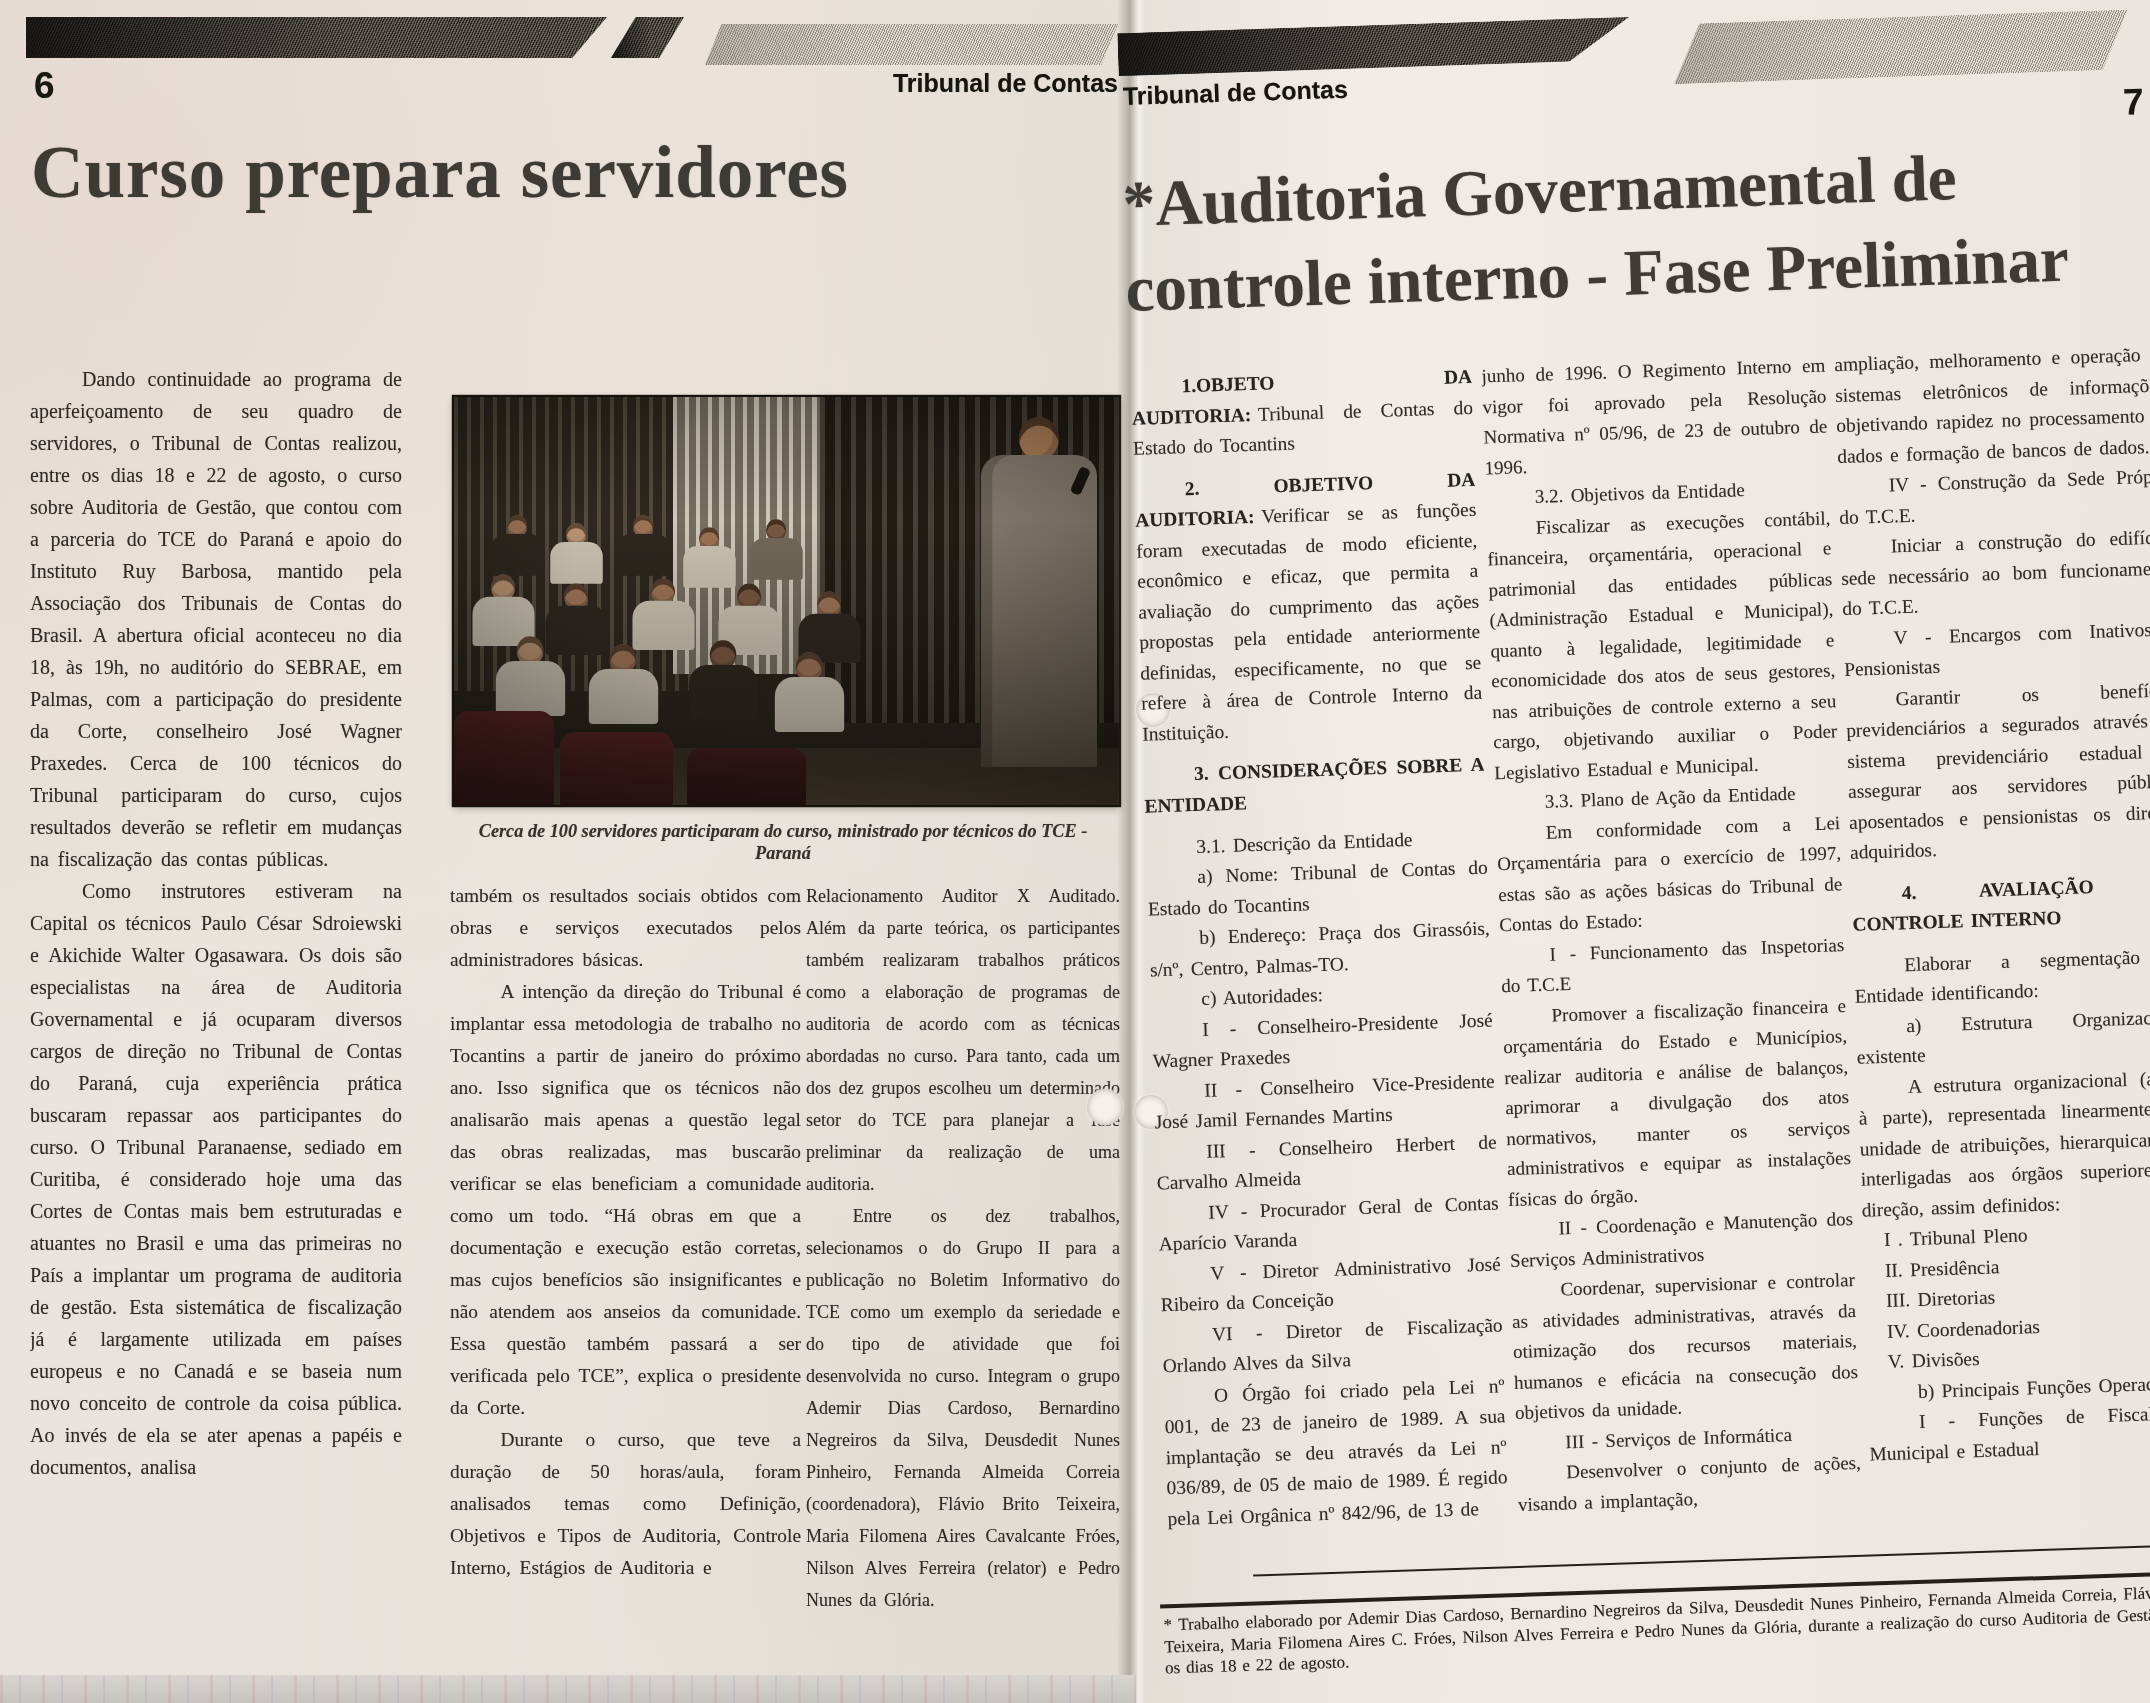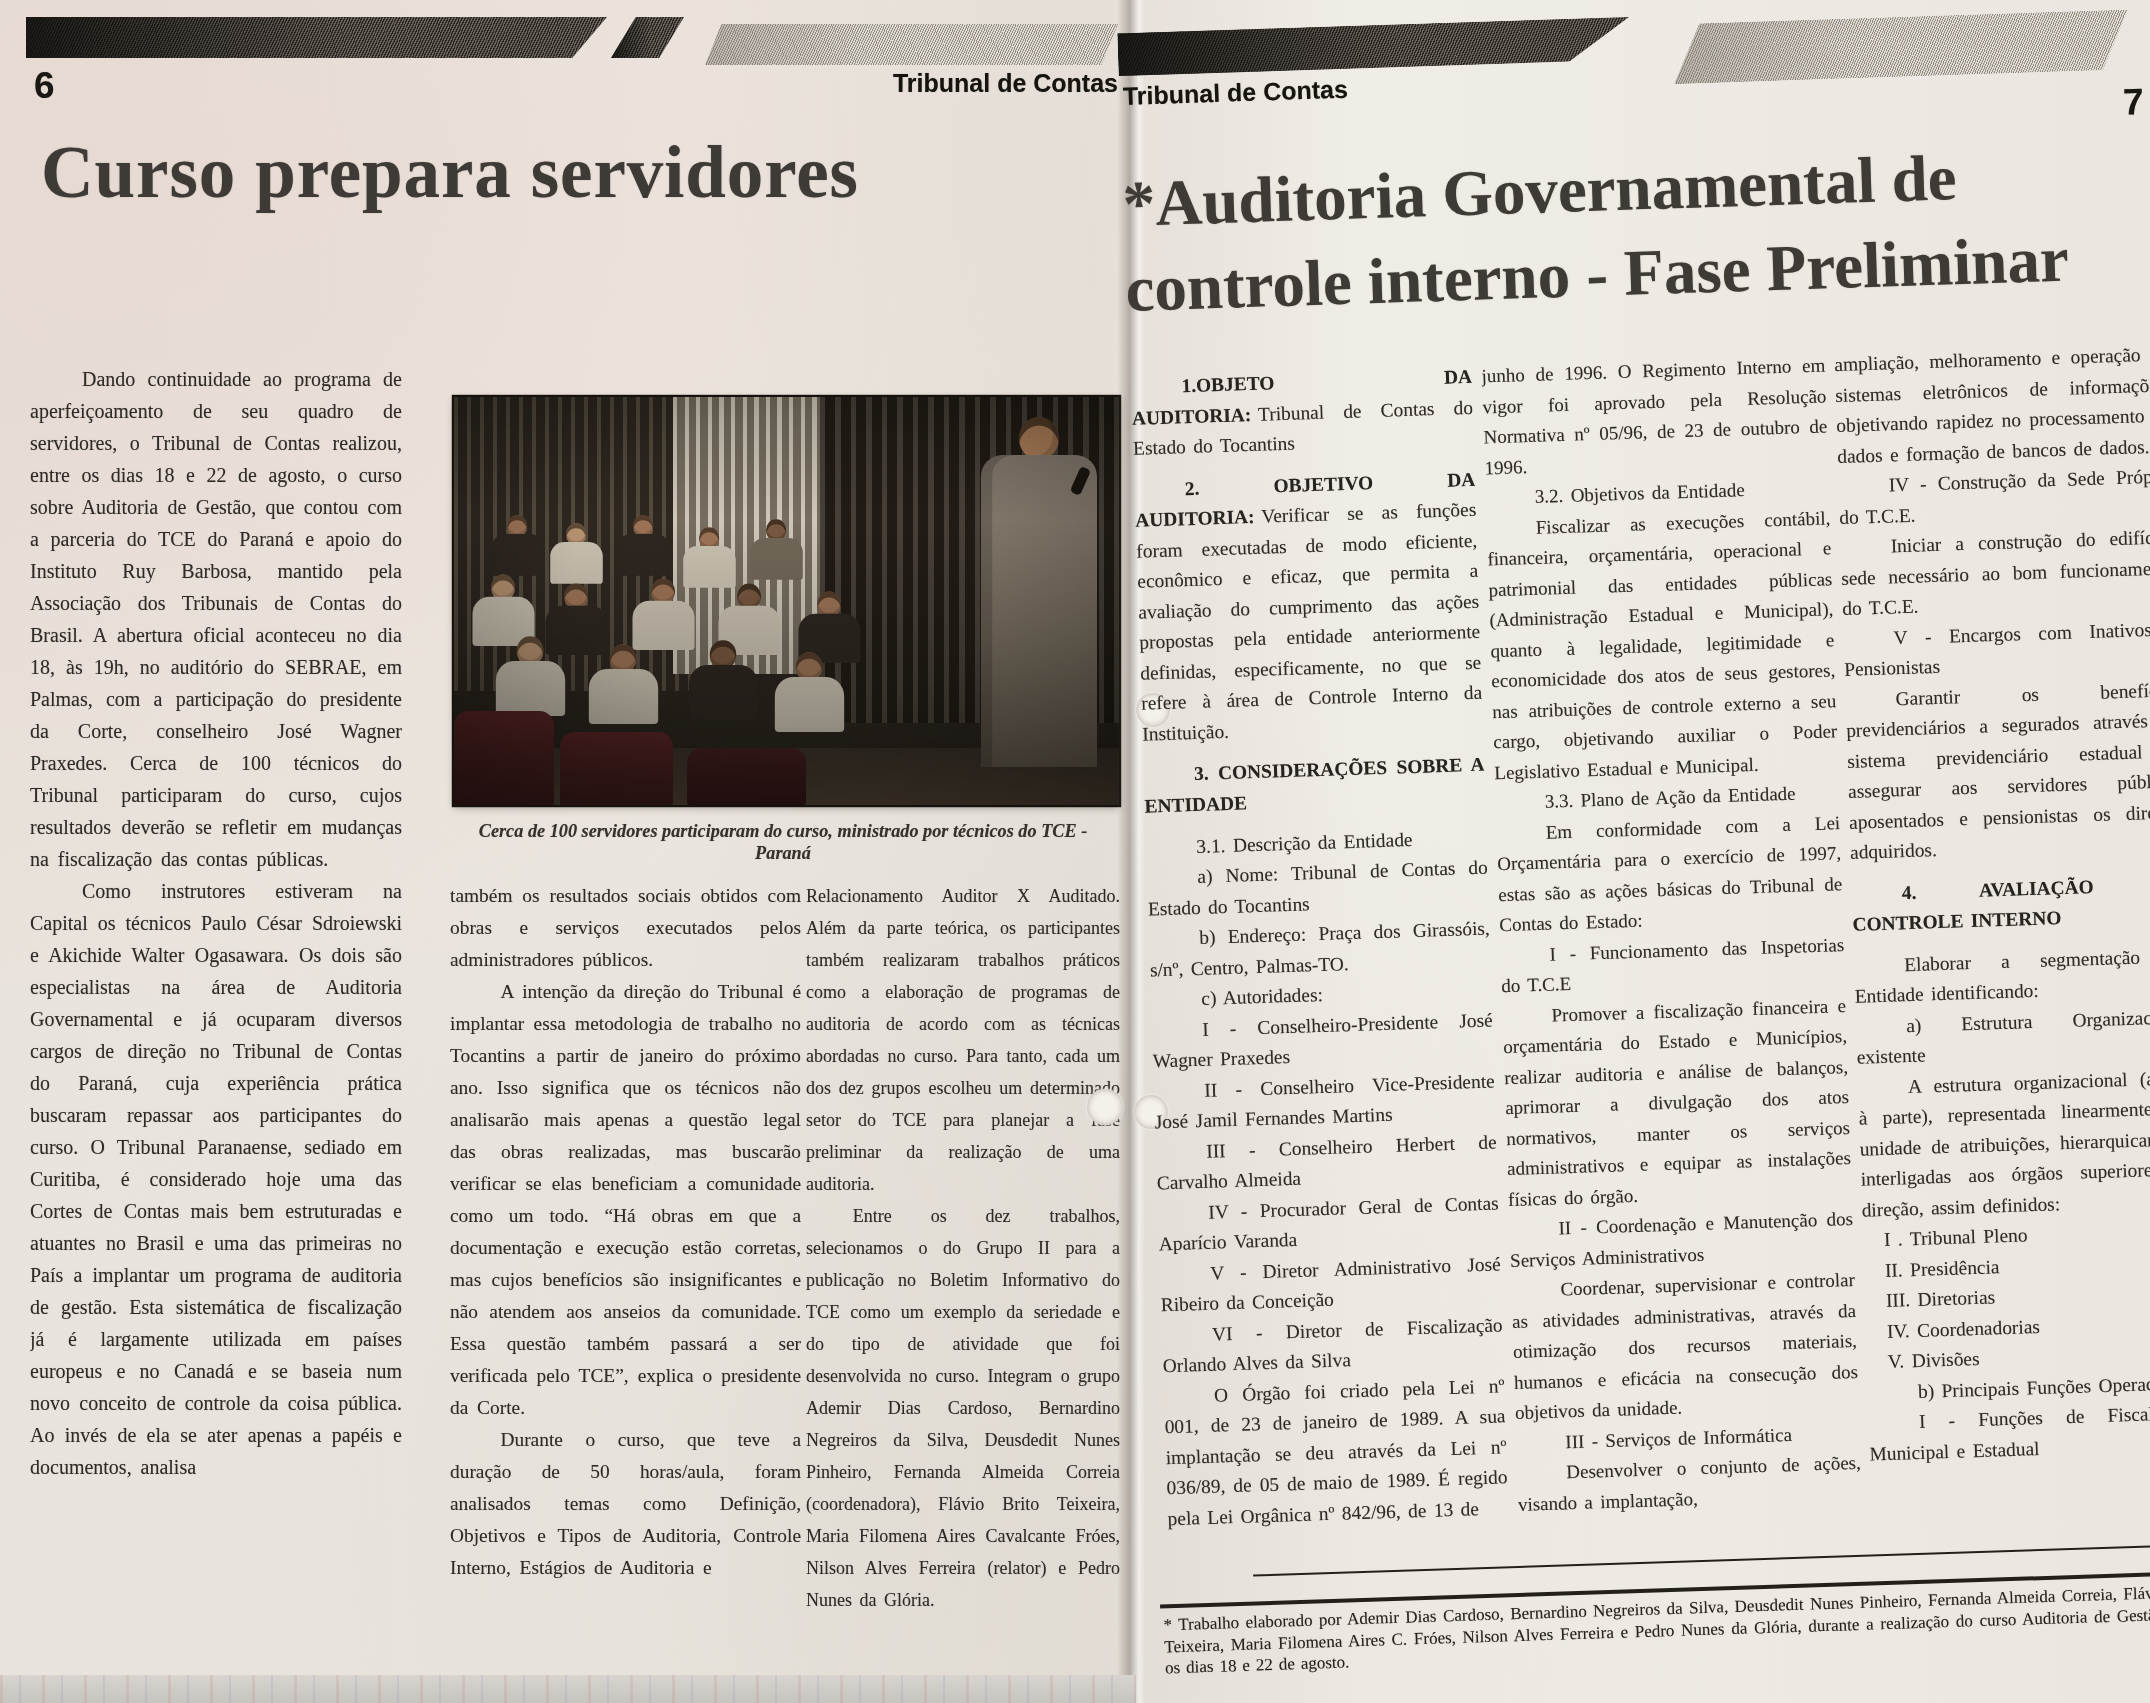--- a/index.html
+++ b/index.html
@@ -38,21 +38,21 @@
       background:linear-gradient(90deg,rgba(0,0,0,0),rgba(96,88,78,.38) 45%,rgba(255,255,255,.5) 78%,rgba(0,0,0,0));}
   .scanstrip{position:absolute;left:0;top:1675px;width:1136px;height:29px;
       background:
        repeating-linear-gradient(90deg,rgba(170,60,60,.10) 0 2.6px,rgba(0,0,0,0) 2.6px 19px,rgba(70,90,170,.10) 19px 21px,rgba(0,0,0,0) 21px 42px),
        linear-gradient(180deg,#d8d5d0,#c6c3be);}
 
   
   .p6-col1{left:30px;top:363px;width:372px;height:1308px;font-size:20px;line-height:32px;}
   .p6-col2{left:450px;top:880px;width:351px;height:794px;font-size:19.4px;line-height:32px;}
   .p6-col3{left:806px;top:880px;width:314px;height:794px;font-size:18px;line-height:32px;word-spacing:3px;}
-  .p6-headline{left:41px;top:127px;width:1093px;font-size:73px;line-height:1.27;}
+  .p6-headline{left:31px;top:127px;width:1093px;font-size:73px;line-height:1.27;}
   .caption{position:absolute;left:443px;top:820px;width:680px;text-align:center;
       font-style:italic;font-weight:bold;font-size:19px;color:#35322c;
       text-shadow:0 0 0.9px rgba(60,55,48,.4);transform:scaleX(.96);}
 
   
   .photo{position:absolute;left:454px;top:397px;width:665px;height:408px;
       background:#28231d;overflow:hidden;box-shadow:0 0 0 2.2px #15120e, 0 2.6px 7.7px rgba(60,54,46,.4);}
   .ph{position:absolute;}
   .ph-b1{left:0;top:0;width:36%;height:72%;background:repeating-linear-gradient(90deg,#554d41 0 4.3px,#2a251f 4.3px 13px);}
   .ph-b2{left:33%;top:0;width:24%;height:68%;background:repeating-linear-gradient(90deg,#ddd7ca 0 4.3px,#7b7366 4.3px 11.6px);}
@@ -140,21 +140,21 @@
 
       <div class="chair" style="left:0;top:77%;width:15%;height:23%;"></div>
       <div class="chair" style="left:16%;top:82%;width:17%;height:18%;"></div>
       <div class="chair" style="left:35%;top:86%;width:18%;height:14%;background:linear-gradient(180deg,#471c1f,#331417);"></div>
 
       <div class="ph ph-vig"></div>
     </div>
     <div class="caption">Cerca de 100 servidores participaram do curso, ministrado por técnicos do TCE - Paraná</div>
 
     <div class="col p6-col2">
-      <p>também os resultados sociais obtidos com obras e serviços executados pelos administradores públicos.</p>
+      <p>também os resultados sociais obtidos com obras e serviços executados pelos administradores básicas.</p>
       <p class="ind">A intenção da direção do Tribunal é implantar essa metodologia de trabalho no Tocantins a partir de janeiro do próximo ano. Isso significa que os técnicos não analisarão mais apenas a questão legal das obras realizadas, mas buscarão verificar se elas beneficiam a comunidade como um todo. “Há obras em que a documentação e execução estão corretas, mas cujos benefícios são insignificantes e não atendem aos anseios da comunidade. Essa questão também passará a ser verificada pelo TCE”, explica o presidente da Corte.</p>
       <p class="ind">Durante o curso, que teve a duração de 50 horas/aula, foram analisados temas como Definição, Objetivos e Tipos de Auditoria, Controle Interno, Estágios de Auditoria e</p>
     </div>
 
     <div class="col p6-col3">
       <p>Relacionamento Auditor X Auditado. Além da parte teórica, os participantes também realizaram trabalhos práticos como a elaboração de programas de auditoria de acordo com as técnicas abordadas no curso. Para tanto, cada um dos dez grupos escolheu um determinado setor do TCE para planejar a fase preliminar da realização de uma auditoria.</p>
       <p class="ind">Entre os dez trabalhos, selecionamos o do Grupo II para a publicação no Boletim Informativo do TCE como um exemplo da seriedade e do tipo de atividade que foi desenvolvida no curso. Integram o grupo Ademir Dias Cardoso, Bernardino Negreiros da Silva, Deusdedit Nunes Pinheiro, Fernanda Almeida Correia (coordenadora), Flávio Brito Teixeira, Maria Filomena Aires Cavalcante Fróes, Nilson Alves Ferreira (relator) e Pedro Nunes da Glória.</p>
     </div>
   </div>
 

